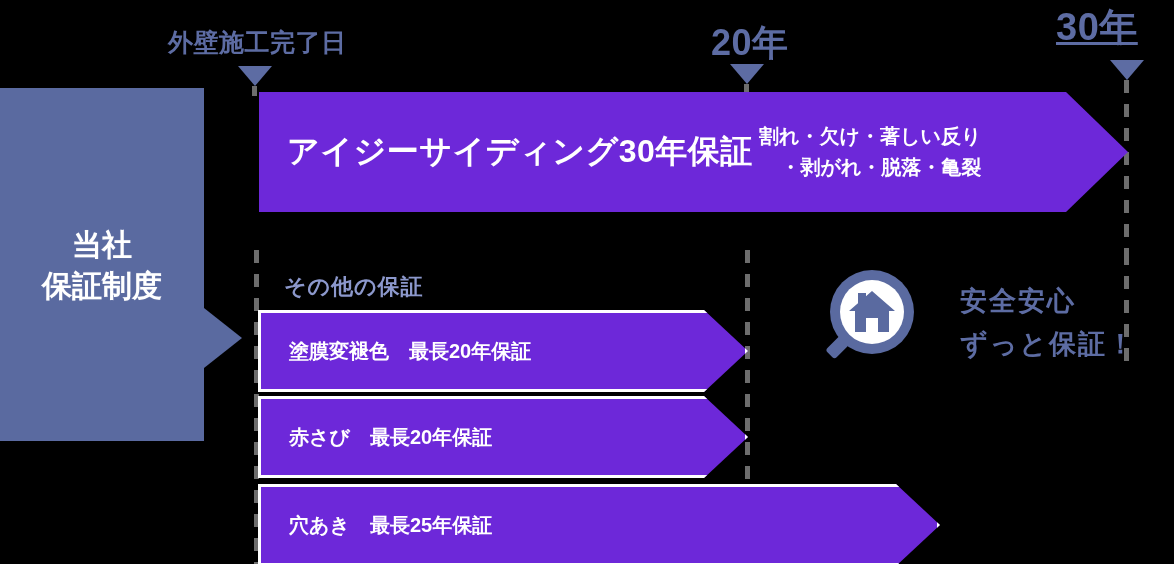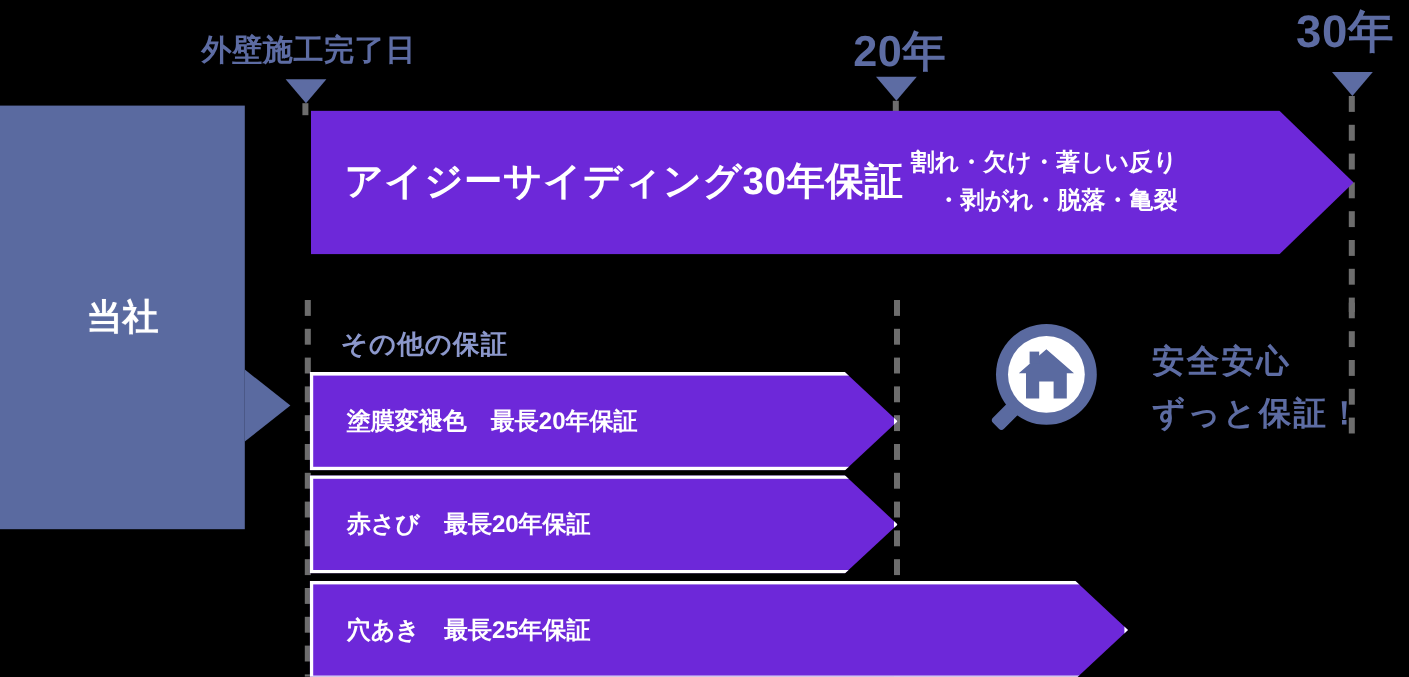--- a/index.html
+++ b/index.html
@@ -110,28 +110,29 @@
   <div class="marker-label" style="left:168px;top:30px;font-size:25px;font-family:Liberation Serif, serif;">外壁施工完了日</div>
   <div class="marker-tri" style="left:238px;top:66px;"></div>
   <div class="stem" style="left:252px;top:86px;height:10px;"></div>
   <div class="dashline" style="left:254px;top:250px;height:314px;"></div>
 
   <div class="marker-label" style="left:711px;top:25px;font-size:36px;">20年</div>
   <div class="marker-tri" style="left:730px;top:64px;"></div>
   <div class="stem" style="left:744px;top:84px;height:12px;"></div>
   <div class="dashline" style="left:745px;top:250px;height:314px;"></div>
 
-  <div class="marker-label" style="left:1080px;top:8px;font-size:38px;">30年</div>
+  <div class="marker-label" style="left:1056px;top:8px;font-size:38px;text-decoration:underline;">30年</div>
   <div class="marker-tri" style="left:1110px;top:60px;"></div>
   <div class="dashline" style="left:1124px;top:80px;height:180px;"></div>
   <div class="dashline" style="left:1124px;top:252px;height:110px;"></div>
 
   <div id="left-panel">
     <div id="left-panel-text">
       <div>当社</div>
+      <div>保証制度</div>
     </div>
   </div>
   <div id="left-arrow-notch"></div>
 
   <div id="main-band">
     <div id="main-band-title">アイジーサイディング30年保証</div>
     <div id="main-band-desc">
       <div>割れ・欠け・著しい反り</div>
       <div>・剥がれ・脱落・亀裂</div>
     </div>

